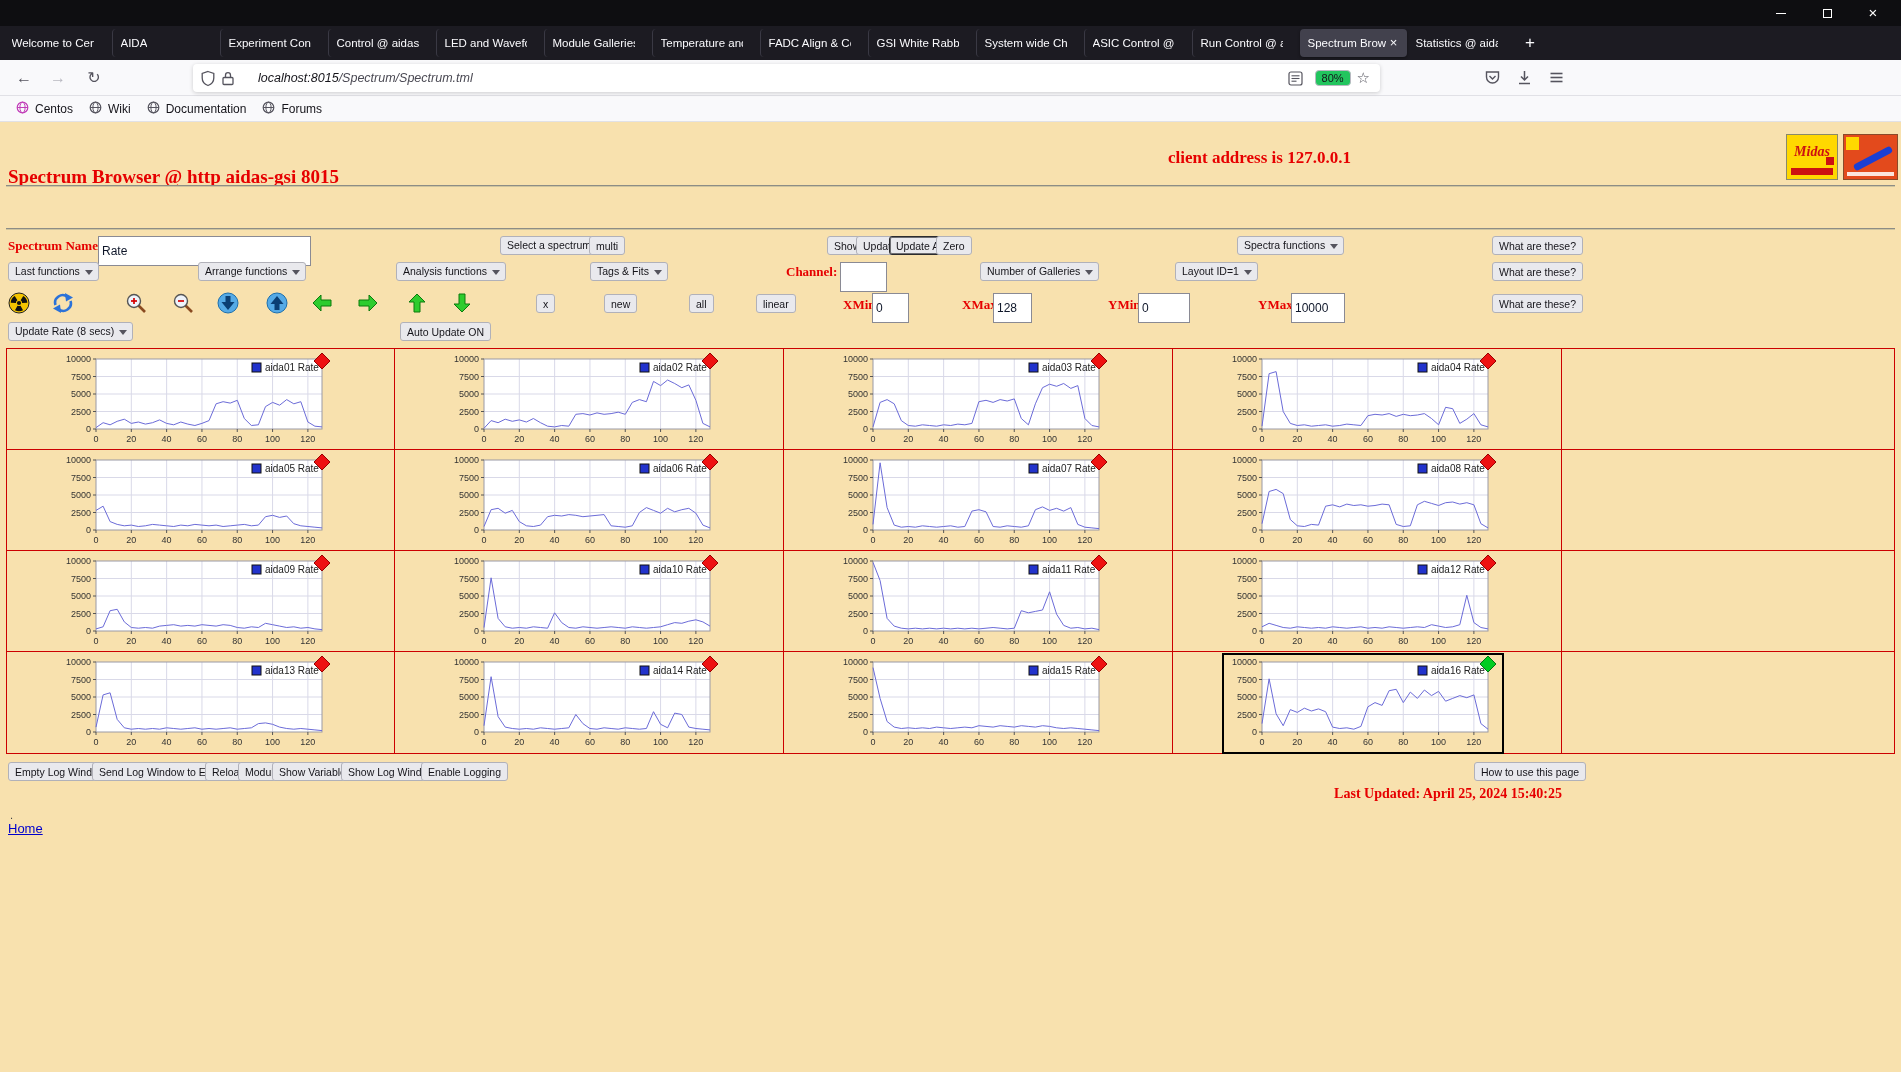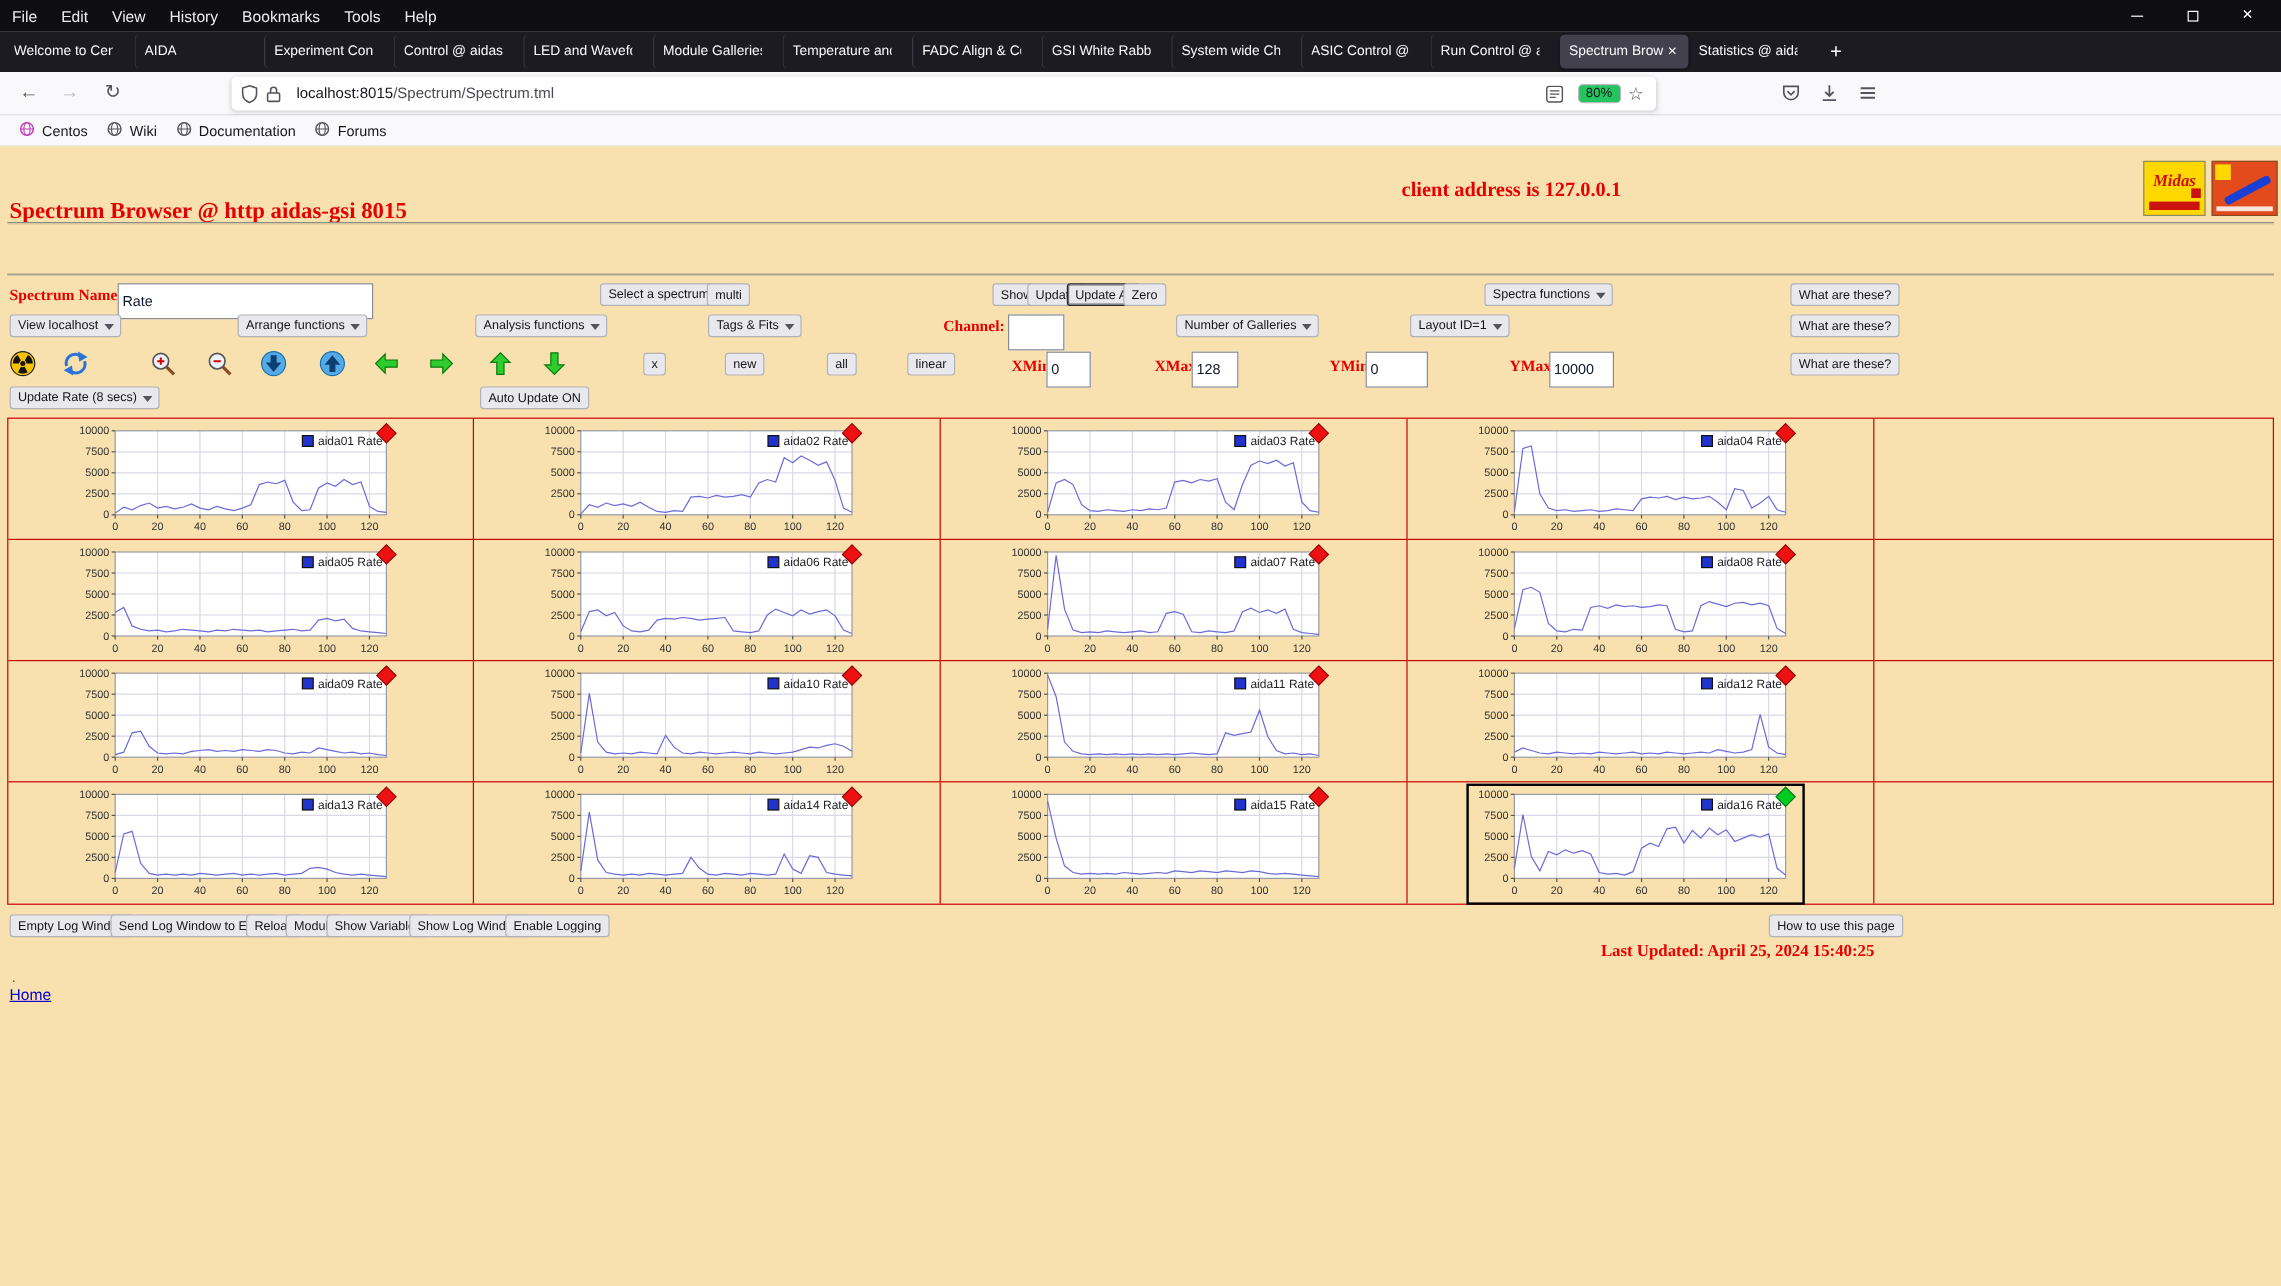--- a/index.html
+++ b/index.html
@@ -24,21 +24,21 @@
   .tab.active + .tab{border-left:none;}
   .tlabel{overflow:hidden;white-space:nowrap;max-width:82px;}
   .tclose{position:absolute;right:5px;top:6px;width:16px;height:16px;border-radius:3px;text-align:center;line-height:15px;font-size:13px;color:#fbfbfe;}
   #newtab{color:#fbfbfe;font-size:17px;padding:0 10px;line-height:28px;}
 
   #navbar{height:36px;background:#f9f9fb;position:relative;border-bottom:1px solid #e1e1e6;}
   .navbtn{position:absolute;top:7px;width:28px;height:22px;text-align:center;font-size:16px;line-height:21px;color:#55545e;border-radius:4px;}
   .navbtn.dis{color:#b8b8c0;}
   #urlbar{position:absolute;left:193px;top:4px;width:1187px;height:28px;background:#ffffff;border-radius:4px;box-shadow:0 1px 4px rgba(0,0,0,.18);display:flex;align-items:center;padding:0 8px;}
   .ubicon{display:inline-flex;align-items:center;margin-right:6px;}
-  #urltext{flex:1;font-size:12.5px;margin-left:6px;white-space:nowrap;overflow:hidden;}
+  #urltext{flex:1;font-size:12.5px;margin-left:17px;white-space:nowrap;overflow:hidden;font-style:italic;}
   #urltext .uhost{color:#15141a;}
   #urltext .upath{color:#4a4953;}
   #zoombadge{font-size:11px;color:#15141a;border:1px solid #b9b9c2;border-radius:4px;padding:1px 6px;margin:0 6px;background:#22c55e;}
   .star{font-size:15px;color:#55545e;margin-right:2px;}
   .navicon{position:absolute;top:9px;display:inline-flex;}
 
   #bookmarksbar{height:26px;background:#f9f9fb;display:flex;align-items:center;font-size:12px;color:#15141a;padding-left:8px;border-bottom:1px solid #e1e1e6;}
   .bm{display:flex;align-items:center;gap:6px;padding:3px 8px;border-radius:3px;}
 
   
@@ -75,29 +75,20 @@
   .midasr{position:absolute;right:3px;bottom:14px;width:8px;height:8px;background:#cc1111;}
   .explogo{position:absolute;top:4px;width:55px;height:46px;background:#e34a1c;border:1px solid #8a4a2a;overflow:hidden;}
   .el-yellow{position:absolute;left:2px;top:2px;width:13px;height:13px;background:#ffd800;}
   .el-swoosh{position:absolute;left:8px;top:20px;width:42px;height:7px;background:#1a3fd4;transform:rotate(-28deg);border-radius:3px;}
   .el-band{position:absolute;left:3px;right:3px;bottom:3px;height:4px;background:#fff;opacity:.85;}
 </style>
 </head>
 <body>
 
 <div id="menubar">
-  <div id="menu-items">
-      <span class="mitem">File</span>
-      <span class="mitem">Edit</span>
-      <span class="mitem">View</span>
-      <span class="mitem">History</span>
-      <span class="mitem">Bookmarks</span>
-      <span class="mitem">Tools</span>
-      <span class="mitem">Help</span>
-    </div>
   <div id="winctl">
     <span class="wc">
         <span class="wmin"></span>
       </span>
     <span class="wc">
         <span class="wmax"></span>
       </span>
     <span class="wc">
         <span class="wclose">×</span>
       </span>
@@ -266,21 +257,21 @@
     <button class="btn" style="left:589px">multi</button>
     <button class="btn" style="left:827px">Show</button>
     <button class="btn" style="left:856px">Update</button>
     <button class="btn pressed" style="left:889px">Update All</button>
     <button class="btn" style="left:936px">Zero</button>
     <span class="select" style="left:1237px"><span>Spectra functions</span></span>
     <button class="btn" style="left:1492px">What are these?</button>
   </div>
 
   <div class="prow" style="top:140px">
-    <span class="select" style="left:8px"><span>View localhost</span></span>
+    <span class="select" style="left:8px"><span>Last functions</span></span>
     <span class="select" style="left:198px"><span>Arrange functions</span></span>
     <span class="select" style="left:396px"><span>Analysis functions</span></span>
     <span class="select" style="left:590px"><span>Tags &amp; Fits</span></span>
     <span class="rlabel" style="left:786px">Channel:</span>
     <input class="tinput" style="left: 840px; width: 47px;" value="">
     <span class="select" style="left:980px"><span>Number of Galleries</span></span>
     <span class="select" style="left:1175px"><span>Layout ID=1</span></span>
     <button class="btn" style="left:1492px">What are these?</button>
   </div>
 

